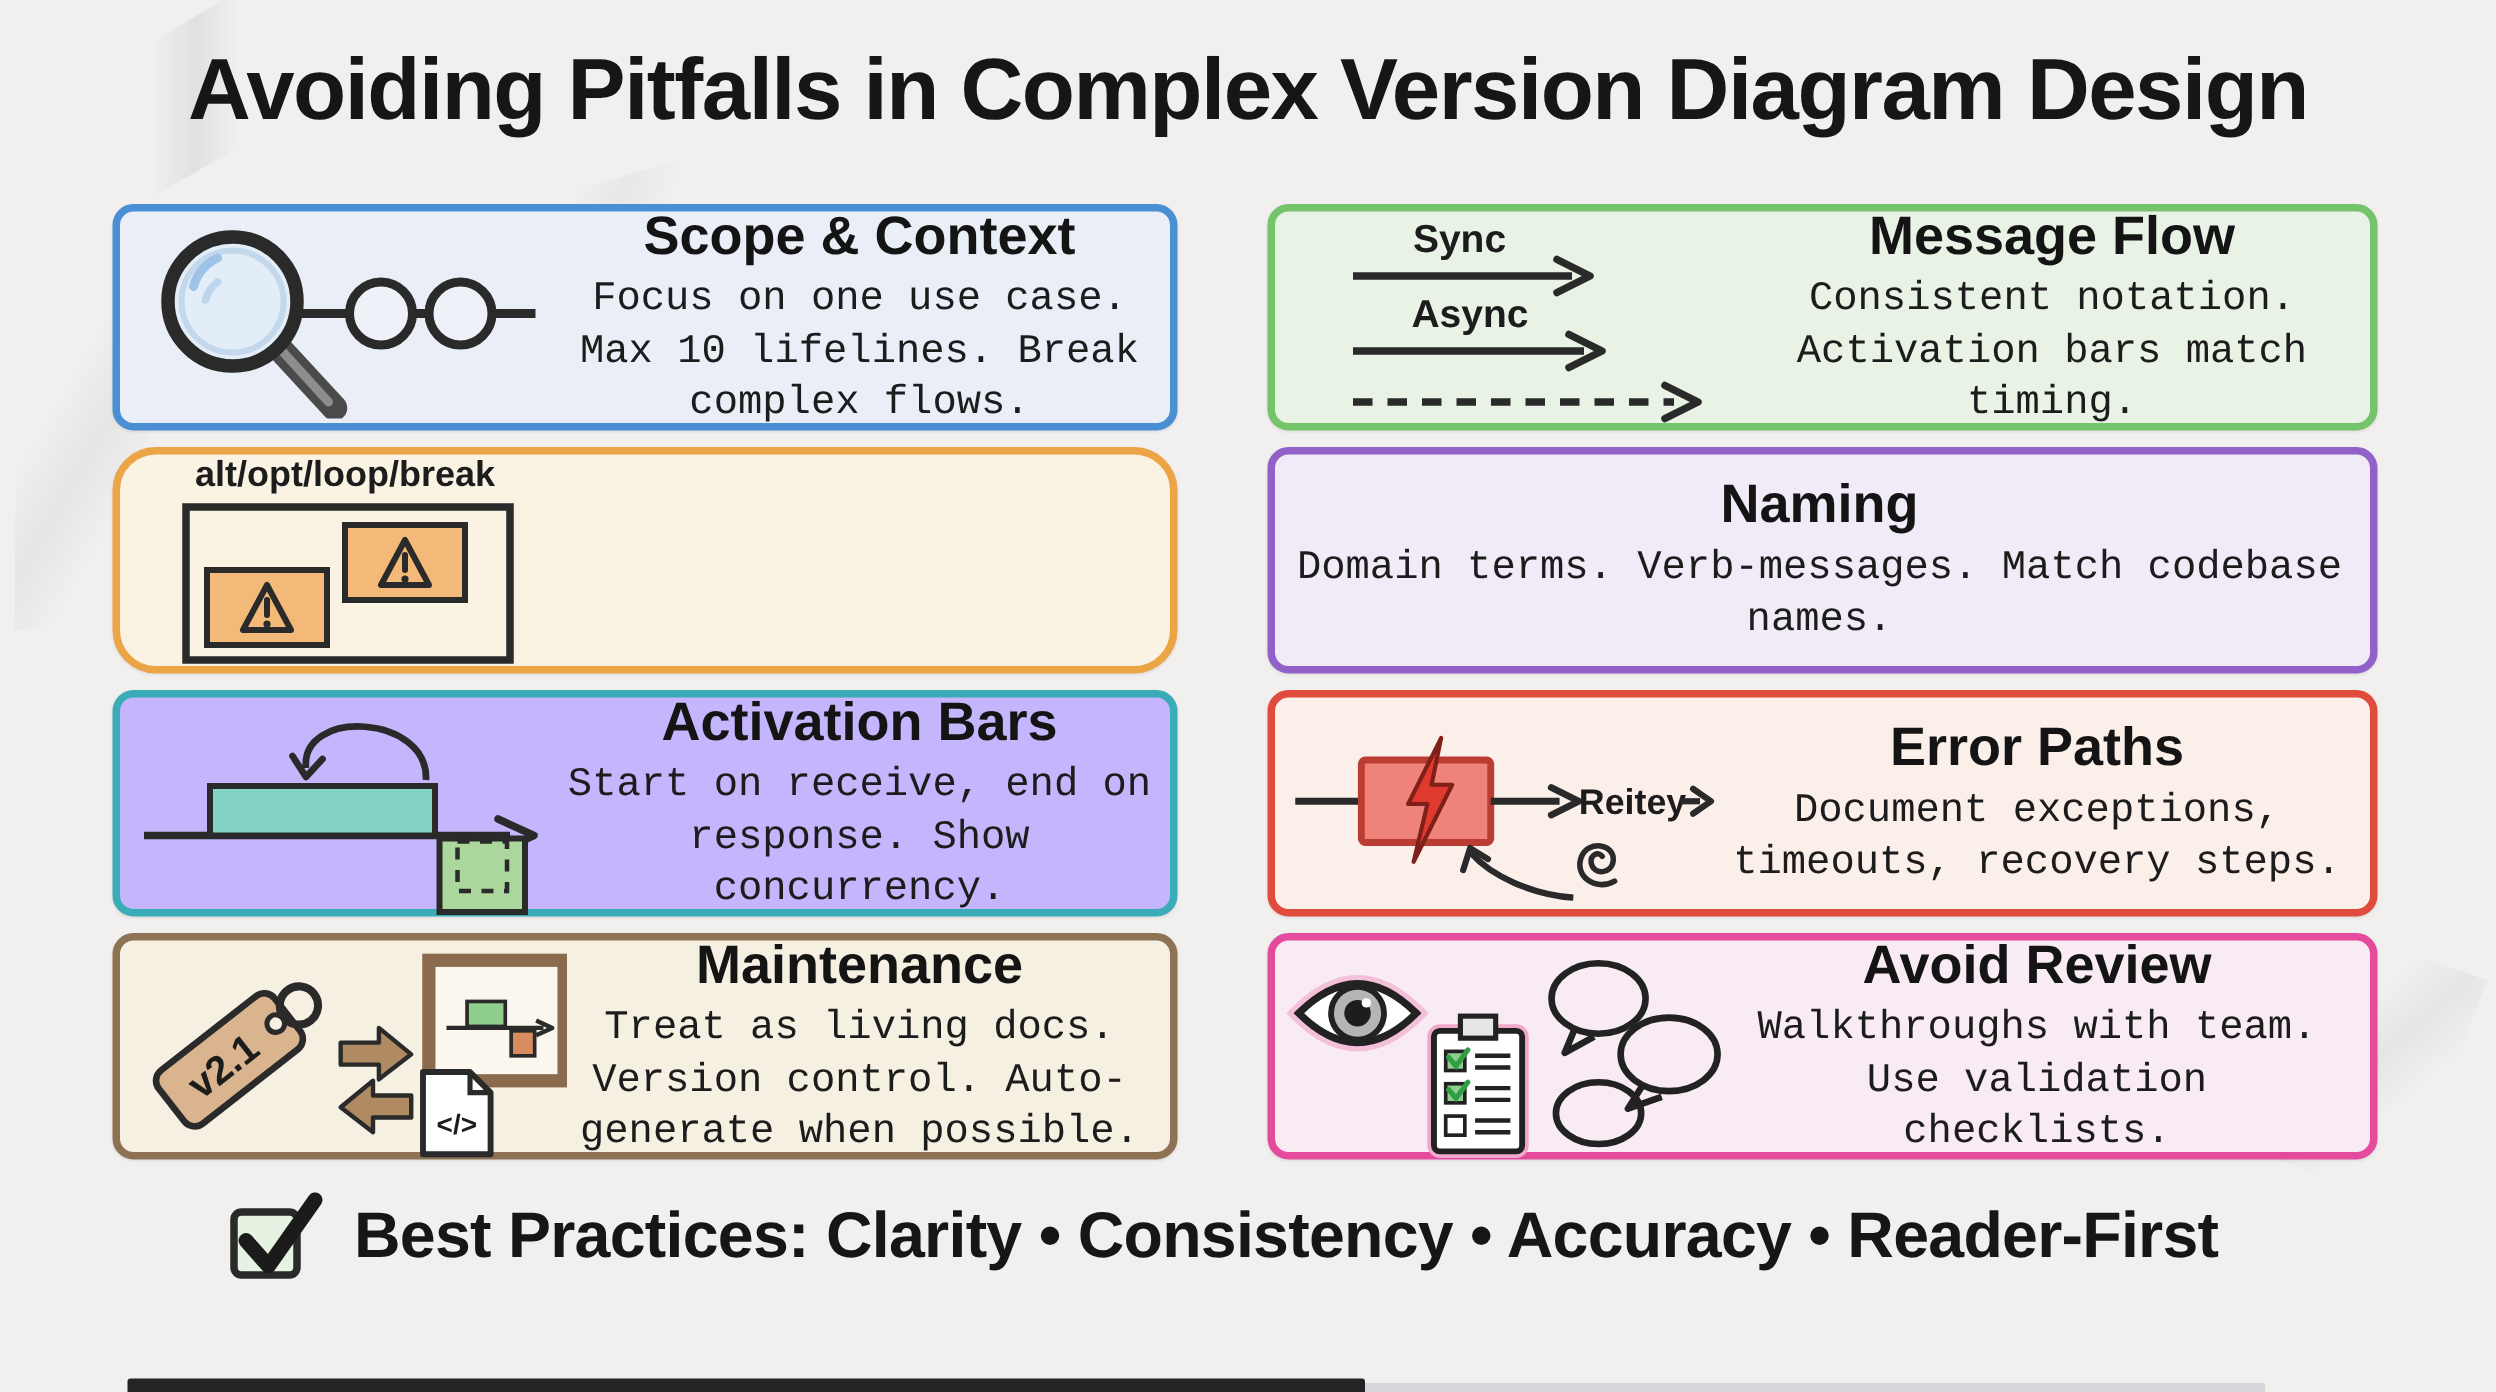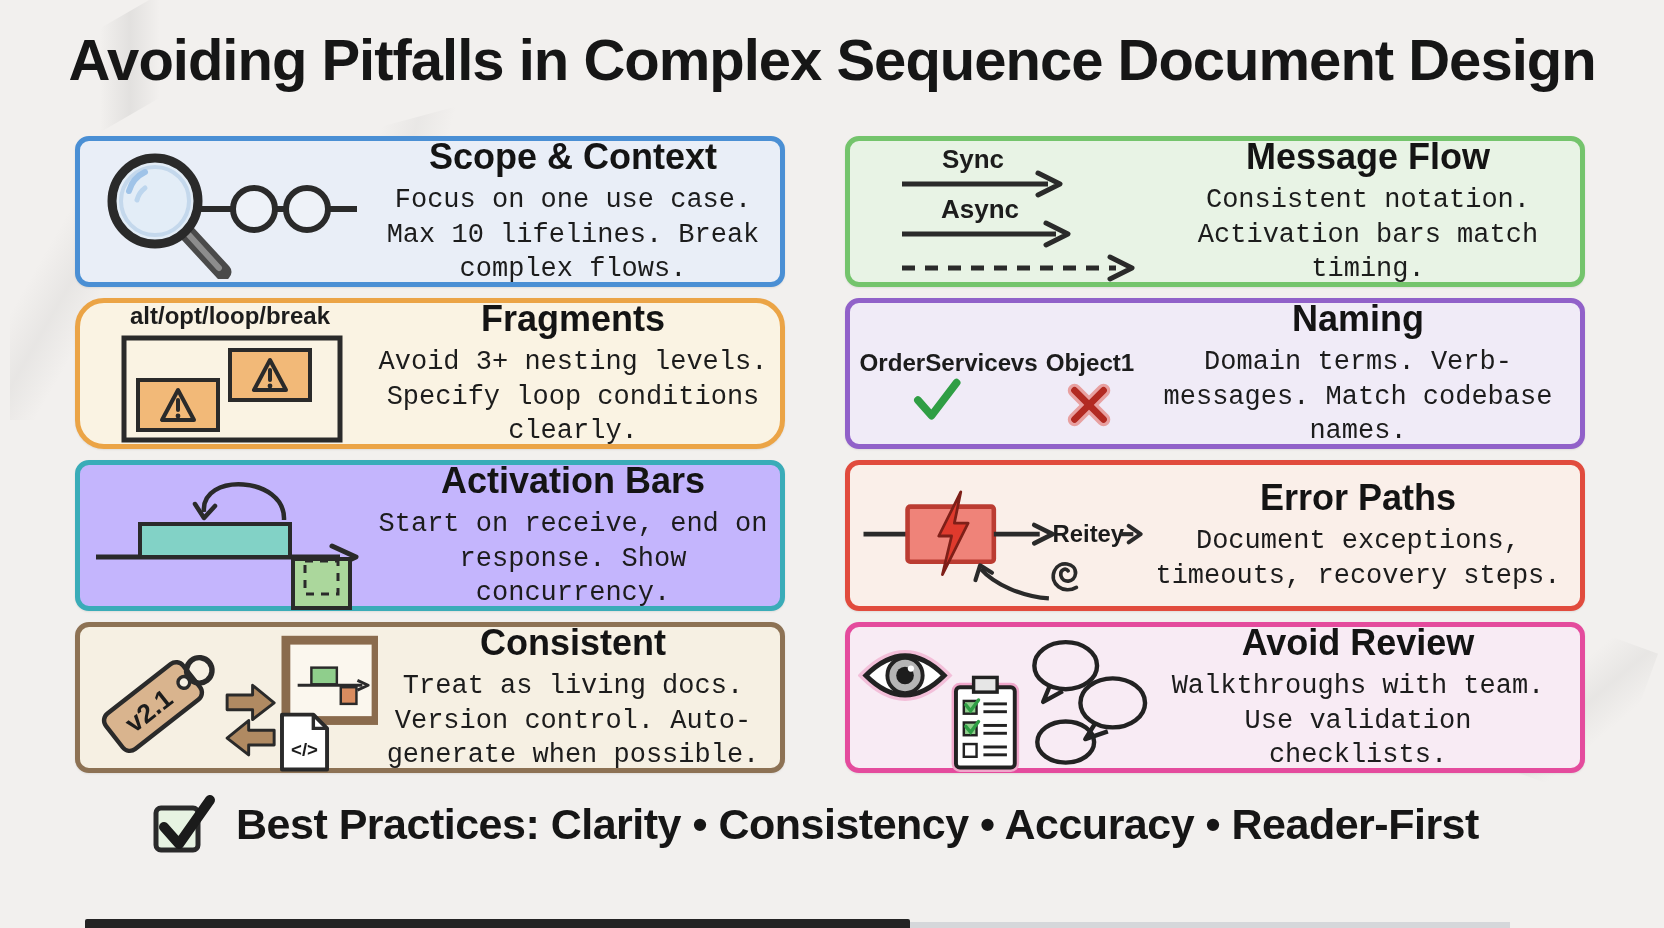--- a/index.html
+++ b/index.html
@@ -49,21 +49,21 @@
   .bottom-edge2{position:absolute;left:910px;bottom:0;width:600px;height:6px;background:#c9ccd1;opacity:.7;}
 </style>
 </head>
 <body>
 
 <div class="smudge" id="smudge1"></div>
 <div class="smudge" id="smudge2"></div>
 <div class="smudge" id="smudge3"></div>
 <div class="smudge" id="smudge4"></div>
 
-<div class="page-title">Avoiding Pitfalls in Complex Sequence Document Design</div>
+<div class="page-title">Avoiding Pitfalls in Complex Version Diagram Design</div>
 
 <div class="cards">
 
   <div class="card" style="border-color: rgb(74, 143, 212); background-color: rgb(233, 238, 247);">
     <div class="icon-zone">
       <svg width="268" height="134" viewBox="0 0 268 134">
         <line x1="98" y1="64" x2="258" y2="64" stroke="#2a2a2a" stroke-width="6"></line>
         <circle cx="155" cy="64" r="21" fill="#eef2f8" stroke="#2a2a2a" stroke-width="6"></circle>
         <circle cx="208" cy="64" r="21" fill="#eef2f8" stroke="#2a2a2a" stroke-width="6"></circle>
         <line x1="88" y1="88" x2="124" y2="127" stroke="#4a4a4a" stroke-width="17" stroke-linecap="round"></line>
@@ -107,41 +107,23 @@
         <rect x="34" y="80" width="80" height="50" fill="#f2b978" stroke="#2a2a2a" stroke-width="4"></rect>
         <path d="M 74 90 L 58 120 L 90 120 Z" fill="none" stroke="#2a2a2a" stroke-width="4" stroke-linejoin="round"></path>
         <line x1="74" y1="100" x2="74" y2="110" stroke="#2a2a2a" stroke-width="4" stroke-linecap="round"></line>
         <circle cx="74" cy="116" r="2.4" fill="#2a2a2a"></circle>
         <rect x="126" y="50" width="80" height="50" fill="#f2b978" stroke="#2a2a2a" stroke-width="4"></rect>
         <path d="M 166 60 L 150 90 L 182 90 Z" fill="none" stroke="#2a2a2a" stroke-width="4" stroke-linejoin="round"></path>
         <line x1="166" y1="70" x2="166" y2="80" stroke="#2a2a2a" stroke-width="4" stroke-linecap="round"></line>
         <circle cx="166" cy="86" r="2.4" fill="#2a2a2a"></circle>
       </svg>
     </div>
-    <div class="text-zone">
-      <div class="card-title">Fragments</div>
-      <div class="card-desc">Avoid 3+ nesting levels. Specify loop conditions clearly.</div>
-    </div>
   </div>
 
   <div class="card" style="border-color: rgb(145, 97, 201); background-color: rgb(240, 235, 247);">
-    <div class="icon-zone">
-      <svg width="300" height="130" viewBox="0 0 300 130">
-        <text x="80" y="62" text-anchor="middle" font-size="25" class="svg-label">OrderService</text>
-        <text x="172" y="62" text-anchor="middle" font-size="25" class="svg-label">vs</text>
-        <text x="240" y="62" text-anchor="middle" font-size="25" class="svg-label">Object1</text>
-        <path d="M 62 92 L 76 108 L 102 74" fill="none" stroke="#2f9e44" stroke-width="8" stroke-linecap="round" stroke-linejoin="round"></path>
-        <g>
-          <line x1="224" y1="82" x2="254" y2="112" stroke="#e8a0a0" stroke-width="14" stroke-linecap="round"></line>
-          <line x1="254" y1="82" x2="224" y2="112" stroke="#e8a0a0" stroke-width="14" stroke-linecap="round"></line>
-          <line x1="224" y1="82" x2="254" y2="112" stroke="#b22a22" stroke-width="7" stroke-linecap="round"></line>
-          <line x1="254" y1="82" x2="224" y2="112" stroke="#b22a22" stroke-width="7" stroke-linecap="round"></line>
-        </g>
-      </svg>
-    </div>
     <div class="text-zone">
       <div class="card-title">Naming</div>
       <div class="card-desc">Domain terms. Verb-messages. Match codebase names.</div>
     </div>
   </div>
 
   <div class="card" style="border-color: rgb(58, 172, 184); background-color: #c4b5fd;">
     <div class="icon-zone">
       <svg width="290" height="148" viewBox="0 0 290 148">
         <path d="M 196 58 C 198 14 112 10 116 50" fill="none" stroke="#2a2a2a" stroke-width="4.5"></path>
@@ -200,21 +182,21 @@
         </g>
         <g transform="rotate(-38 72 78)">
           <rect x="14" y="56" width="100" height="46" rx="9" fill="#d9b48e" stroke="#2a2a2a" stroke-width="4.5"></rect>
           <circle cx="104" cy="79" r="6" fill="#f6f0e3" stroke="#2a2a2a" stroke-width="3.5"></circle>
           <circle cx="124" cy="79" r="13" fill="none" stroke="#2a2a2a" stroke-width="5.5"></circle>
           <text x="58" y="89" text-anchor="middle" font-size="27" class="svg-label">v2.1</text>
         </g>
       </svg>
     </div>
     <div class="text-zone">
-      <div class="card-title">Consistent</div>
+      <div class="card-title">Maintenance</div>
       <div class="card-desc">Treat as living docs. Version control. Auto-generate when possible.</div>
     </div>
   </div>
 
   <div class="card" style="border-color: rgb(228, 75, 157); background-color: rgb(248, 235, 244);">
     <div class="icon-zone">
       <svg width="296" height="150" viewBox="0 0 296 150">
         <g>
           <path d="M 8 52 Q 48 12 88 52 Q 48 92 8 52 Z" fill="none" stroke="#f0a7cb" stroke-width="12" opacity=".65"></path>
           <path d="M 8 52 Q 48 12 88 52 Q 48 92 8 52 Z" fill="#ffffff" stroke="#222222" stroke-width="5"></path>

